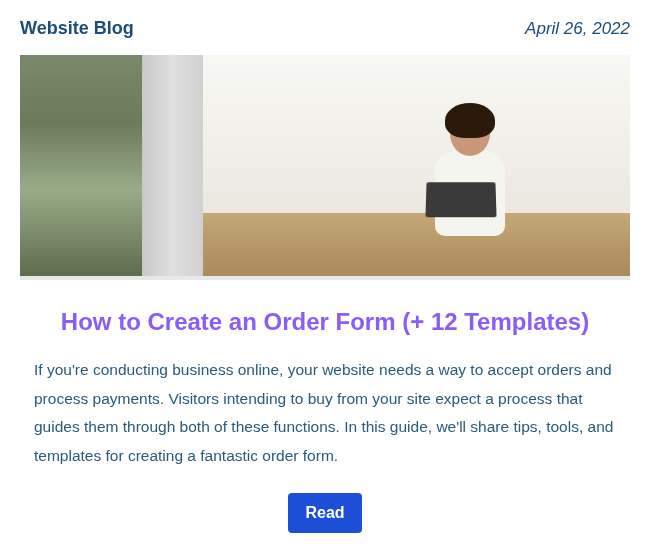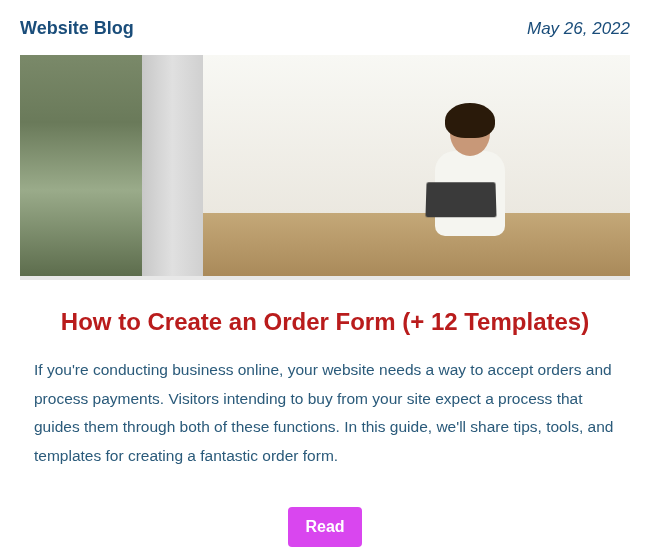--- a/index.html
+++ b/index.html
@@ -124,54 +124,54 @@
       position: absolute;
       bottom: 0;
       left: 0;
       width: 100%;
       height: 4px;
       background: #e8e8e8;
     }
     .article-title {
       font-size: 24px;
       font-weight: 700;
-      color: #b91c1c;
+      color: #8b5cf6;
       text-align: center;
       margin-bottom: 20px;
       padding: 0 20px;
     }
     .article-body {
       font-size: 15.5px;
       line-height: 1.85;
       color: #2a5a7a;
       padding: 0 14px;
-      margin-bottom: 36px;
+      margin-bottom: 22px;
     }
     .read-button {
       display: block;
       width: 74px;
       margin: 0 auto;
       padding: 11px 0;
-      background: #d946ef;
+      background: #1d4ed8;
       color: #ffffff;
       font-size: 16px;
       font-weight: 600;
       text-align: center;
       border: none;
       border-radius: 4px;
       cursor: pointer;
     }
   </style>
 </head>
 <body>
 
 <div class="container">
   <div class="header">
     <div class="blog-title">Website Blog</div>
-    <div class="date">May 26, 2022</div>
+    <div class="date">April 26, 2022</div>
   </div>
 
   <div class="hero-image">
     <div class="pillar"></div>
     <div class="wall"></div>
     <div class="counter"></div>
     <div class="person">
       <div class="head">
           <div class="hair"></div>
         </div>

